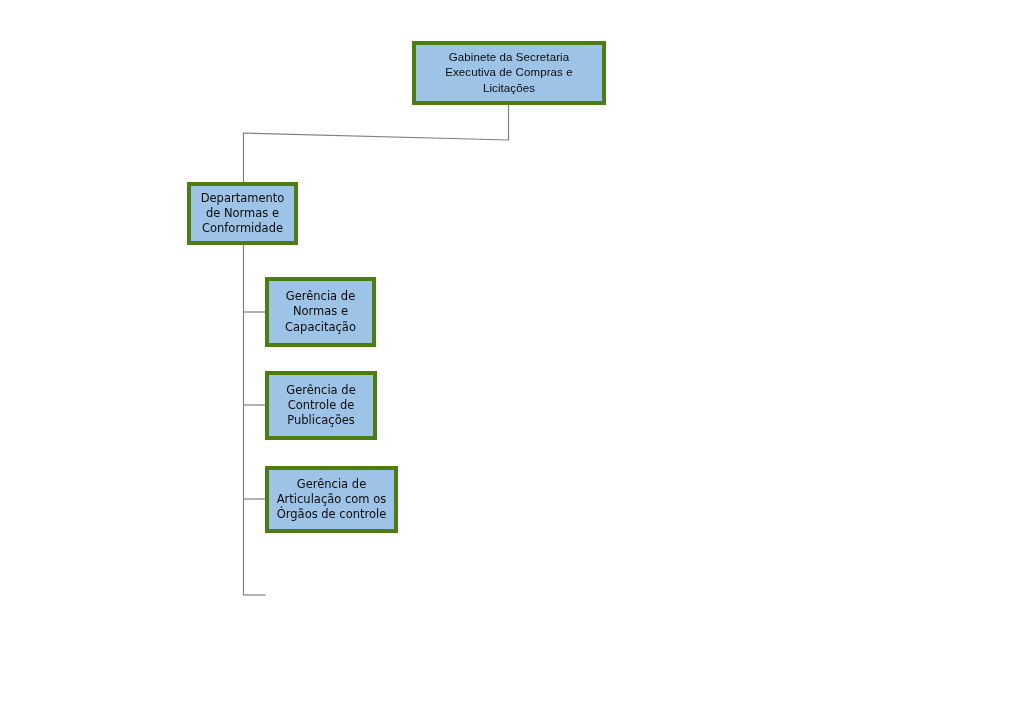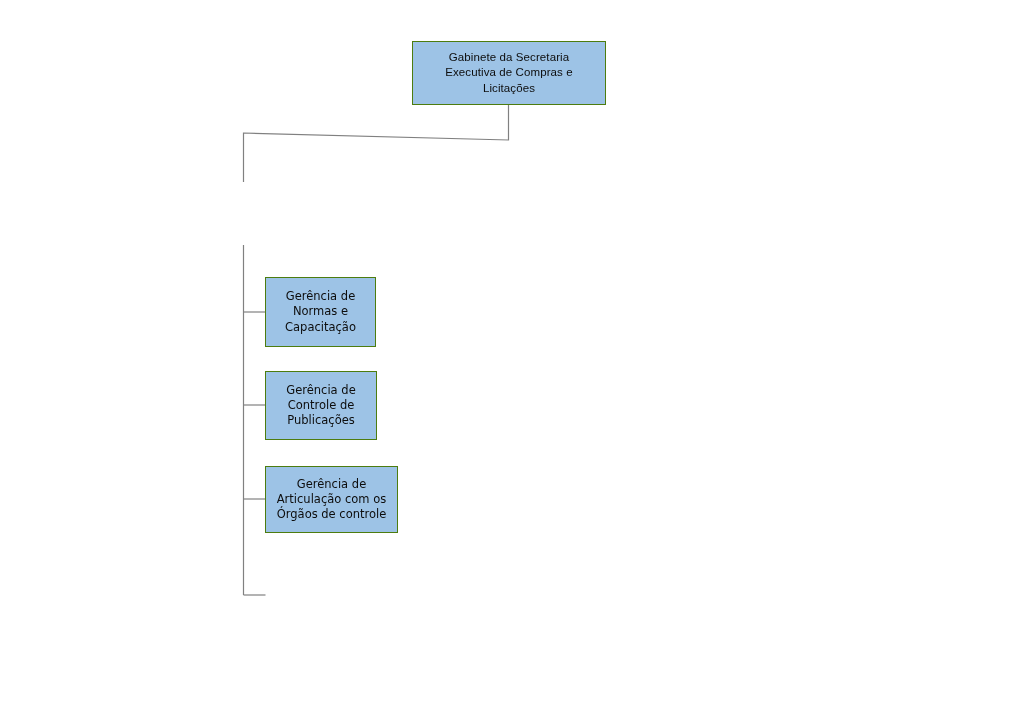--- a/index.html
+++ b/index.html
@@ -23,21 +23,21 @@
     left: 0;
     top: 0;
     width: 1024px;
     height: 724px;
     pointer-events: none;
   }
   .node {
     position: absolute;
     box-sizing: border-box;
     background: #9DC3E6;
-    border: 1px solid #4d7c0f;
+    border: 4px solid #4d7c0f;
     display: flex;
     align-items: center;
     justify-content: center;
     text-align: center;
     color: #0d0d0d;
     line-height: 1.32;
     white-space: pre-line;
   }
   .node.root {
     font-family: "Liberation Sans", sans-serif;
@@ -72,20 +72,25 @@
     <path d="M 243.5 499 L 265.5 499" fill="none" stroke="#808080" stroke-width="1.2"></path>
     <path d="M 243.5 595 L 265.5 595" fill="none" stroke="#808080" stroke-width="1.2"></path>
   </svg>
 
   <div class="node root" style="left:412px; top:41px; width:194px; height:64px;">
     <span class="node-label">Gabinete da Secretaria
 Executiva de Compras e
 Licitações</span>
   </div>
 
+  <div class="node branch" style="left:187px; top:182px; width:111px; height:63px;">
+    <span class="node-label">Departamento
+de Normas e
+Conformidade</span>
+  </div>
 
   <div class="node leaf" style="left:265px; top:277px; width:111px; height:70px;">
     <span class="node-label">Gerência de
 Normas e
 Capacitação</span>
   </div>
 
   <div class="node leaf" style="left:265px; top:371px; width:112px; height:69px;">
     <span class="node-label">Gerência de
 Controle de

